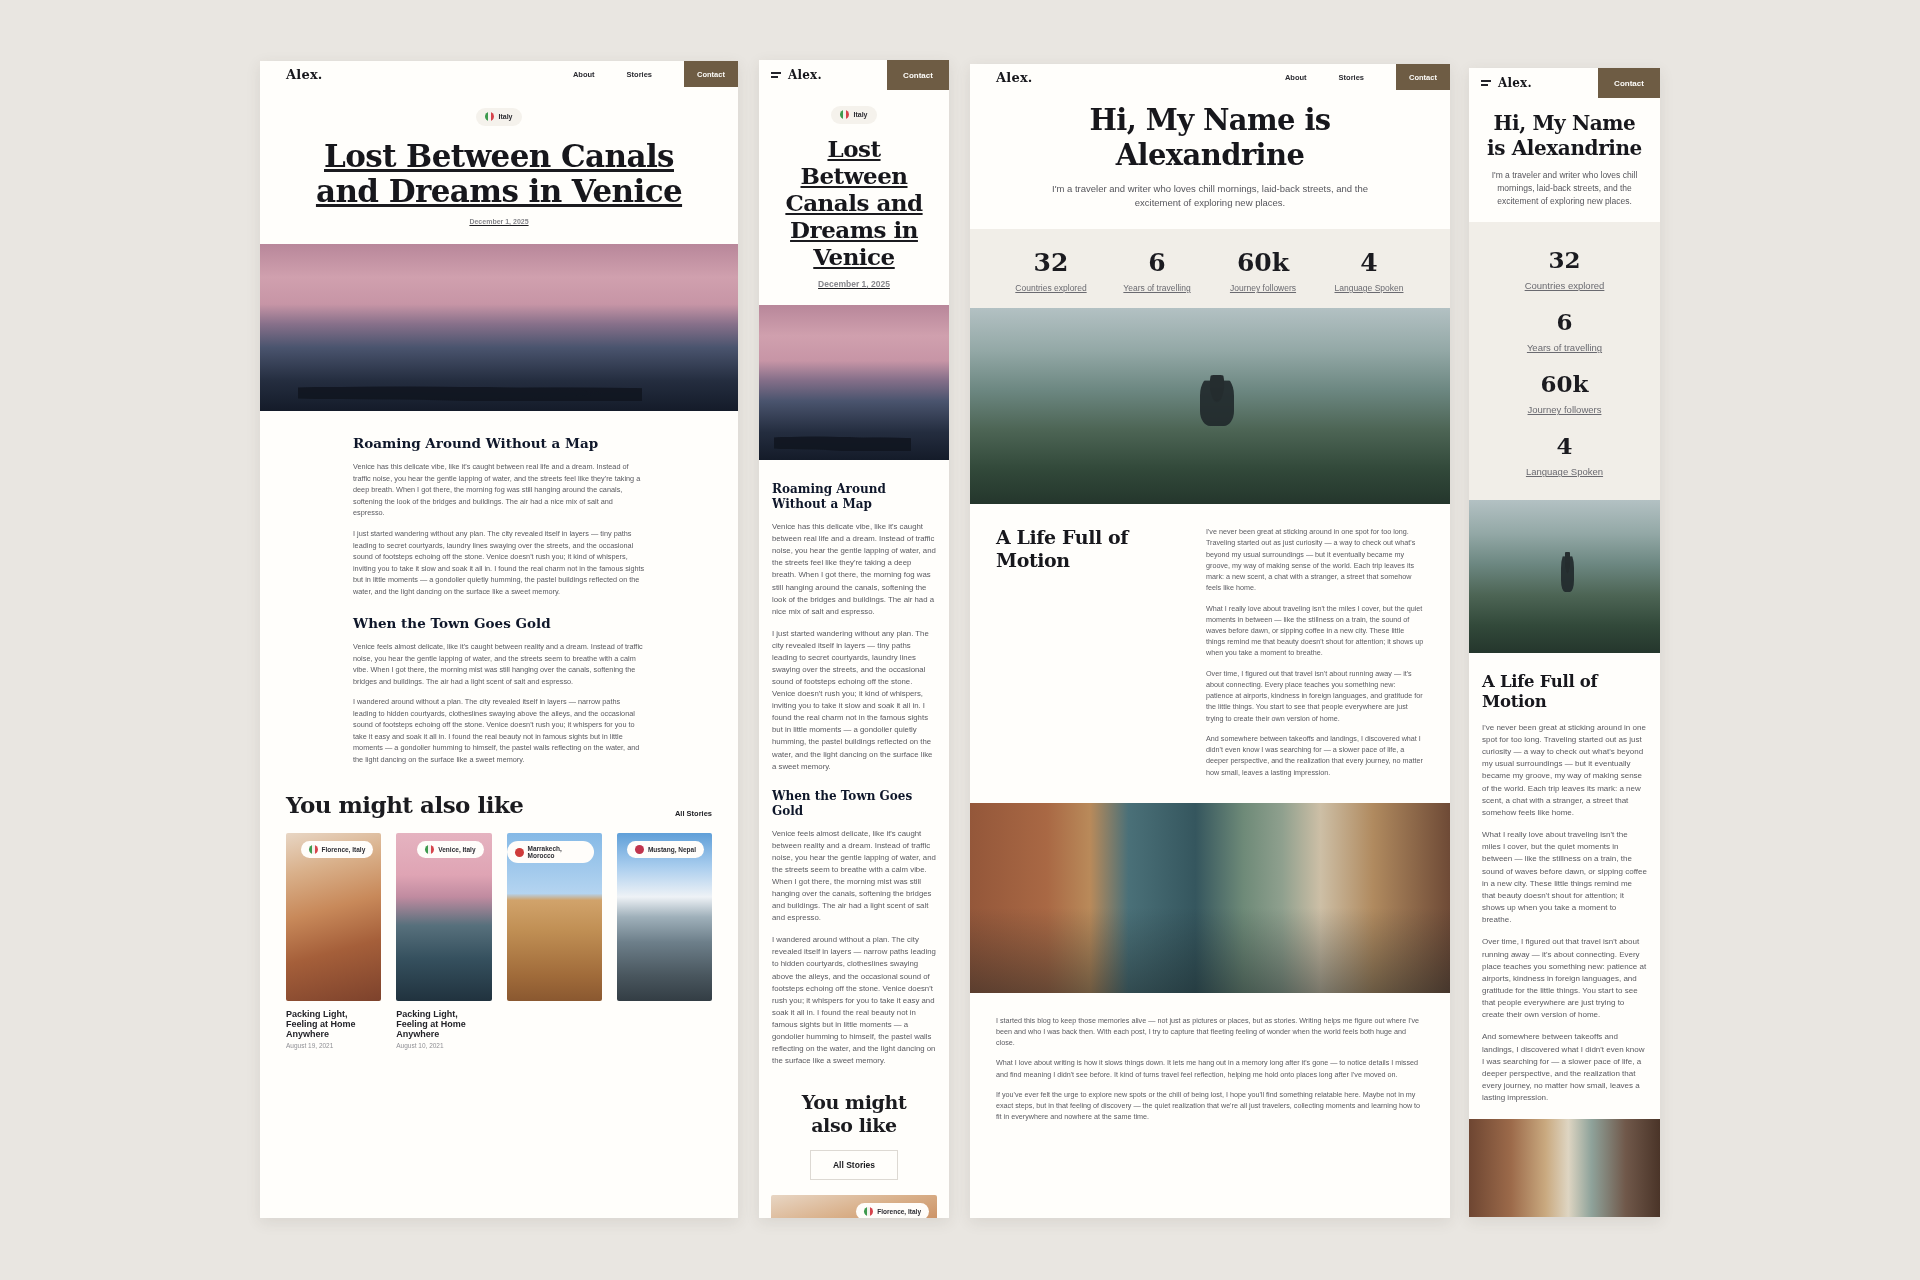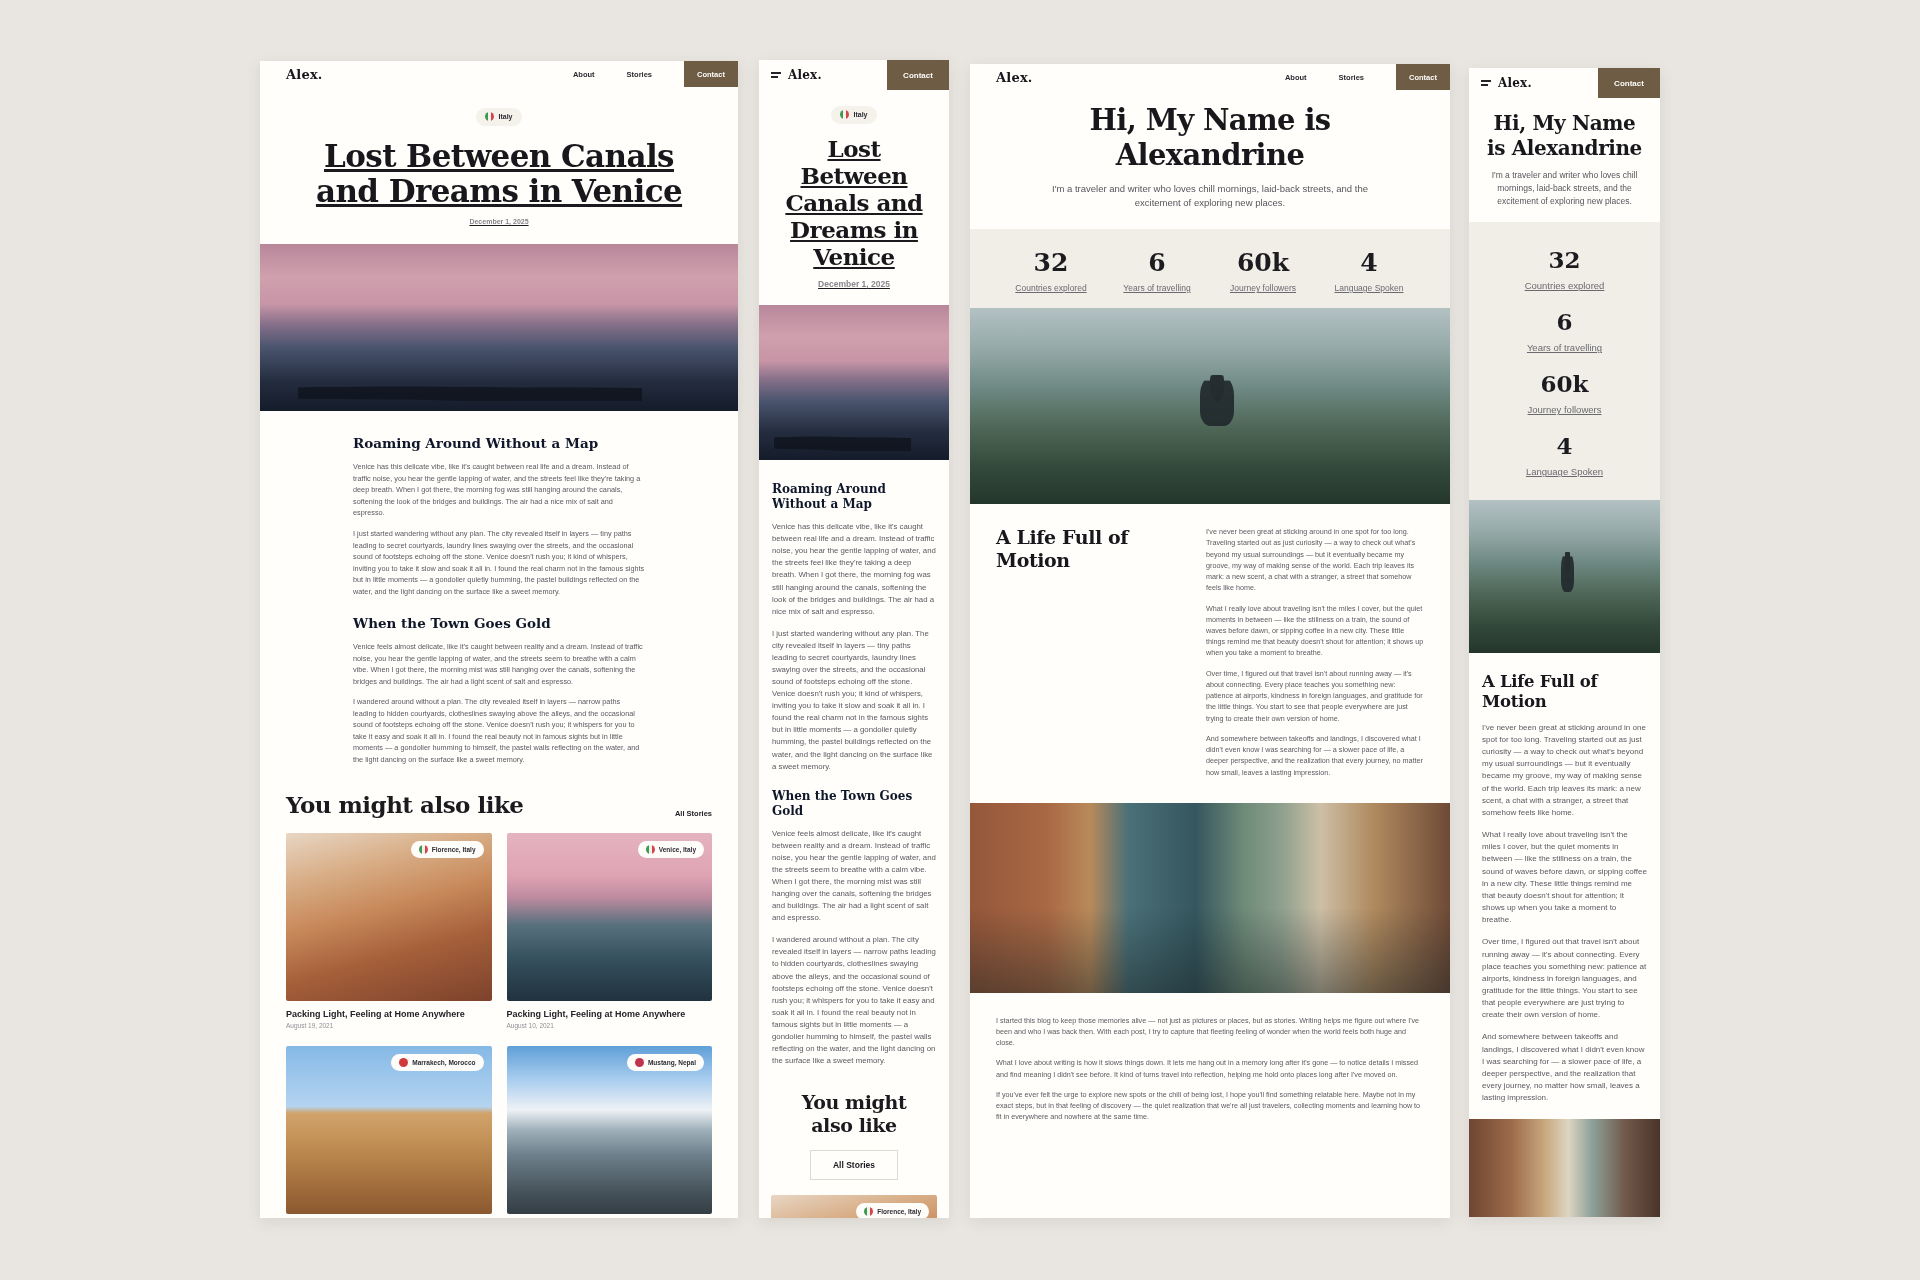--- a/index.html
+++ b/index.html
@@ -60,21 +60,21 @@
   .date { font-size:7px; color:#87878c; font-weight:600; }
   .hero1 { height:167px; margin-top:19px; }
   .article-body { width:292px; margin:24px auto 0; }
   .article-body h3 { font-family:"DejaVu Serif","Liberation Serif",serif; font-size:13.5px; font-weight:700;
                      color:#0f172a; margin:18px 0 10px; }
   .article-body p { font-size:7.3px; line-height:1.58; color:#5a5a60; margin-bottom:9px; }
   .related { padding:0 26px; margin-top:26px; }
   .rel-head { display:flex; align-items:flex-end; justify-content:space-between; }
   .rel-head h2 { font-family:"DejaVu Serif","Liberation Serif",serif; font-weight:600; font-size:23px; letter-spacing:-.5px; }
   .all-link { font-size:7.5px; font-weight:700; color:#1d1d22; }
-  .cards { display:grid; grid-template-columns:1fr 1fr; gap:17px 15px; margin-top:15px; }
+  .cards { display:grid; grid-template-columns:1fr 1fr 1fr 1fr; gap:17px 15px; margin-top:15px; }
   .card-img { height:168px; border-radius:2px; overflow:hidden; position:relative; cursor:pointer; }
   .card h4 { font-size:9px; font-weight:700; color:#232329; margin-top:8px; }
   .card time { display:block; font-size:6.5px; color:#909095; margin-top:3px; }
 
   
   .f2 .logo { font-size:12px; }
   .f2 .article-head { padding-top:15px; }
   .f2 h1 { font-family:"DejaVu Serif","Liberation Serif",serif; font-weight:600; font-size:23px; line-height:1.18;
            letter-spacing:-.5px; width:152px; margin:11px auto 9px; text-align:center; color:#17171c; }
   .f2 .date { font-size:8.5px; }
@@ -292,21 +292,21 @@
         <p>Over time, I figured out that travel isn't about running away — it's about connecting. Every place teaches you something new: patience at airports, kindness in foreign languages, and gratitude for the little things. You start to see that people everywhere are just trying to create their own version of home.</p>
         <p>And somewhere between takeoffs and landings, I discovered what I didn't even know I was searching for — a slower pace of life, a deeper perspective, and the realization that every journey, no matter how small, leaves a lasting impression.</p>
       </div>
     </div>
 
     <div class="photo ph-canal mid"></div>
 
     <div class="feature">
       <div class="cols">
         <p>I started this blog to keep those memories alive — not just as pictures or places, but as stories. Writing helps me figure out where I've been and who I was back then. With each post, I try to capture that fleeting feeling of wonder when the world feels both huge and close.</p>
-        <p>What I love about writing is how it slows things down. It lets me hang out in a memory long after it's gone — to notice details I missed and find meaning I didn't see before. It kind of turns travel into reflection, helping me hold onto places long after I've moved on.</p>
+        <p>What I love about writing is how it slows things down. It lets me hang out in a memory long after it's gone — to notice details I missed and find meaning I didn't see before. It kind of turns travel feel reflection, helping me hold onto places long after I've moved on.</p>
         <p>If you've ever felt the urge to explore new spots or the chill of being lost, I hope you'll find something relatable here. Maybe not in my exact steps, but in that feeling of discovery — the quiet realization that we're all just travelers, collecting moments and learning how to fit in everywhere and nowhere at the same time.</p>
       </div>
     </div>
 
   </div>
 
   <div class="frame f4">
     <header class="hdr hdr-m">
       <span class="menu-icon">
           <i></i>

